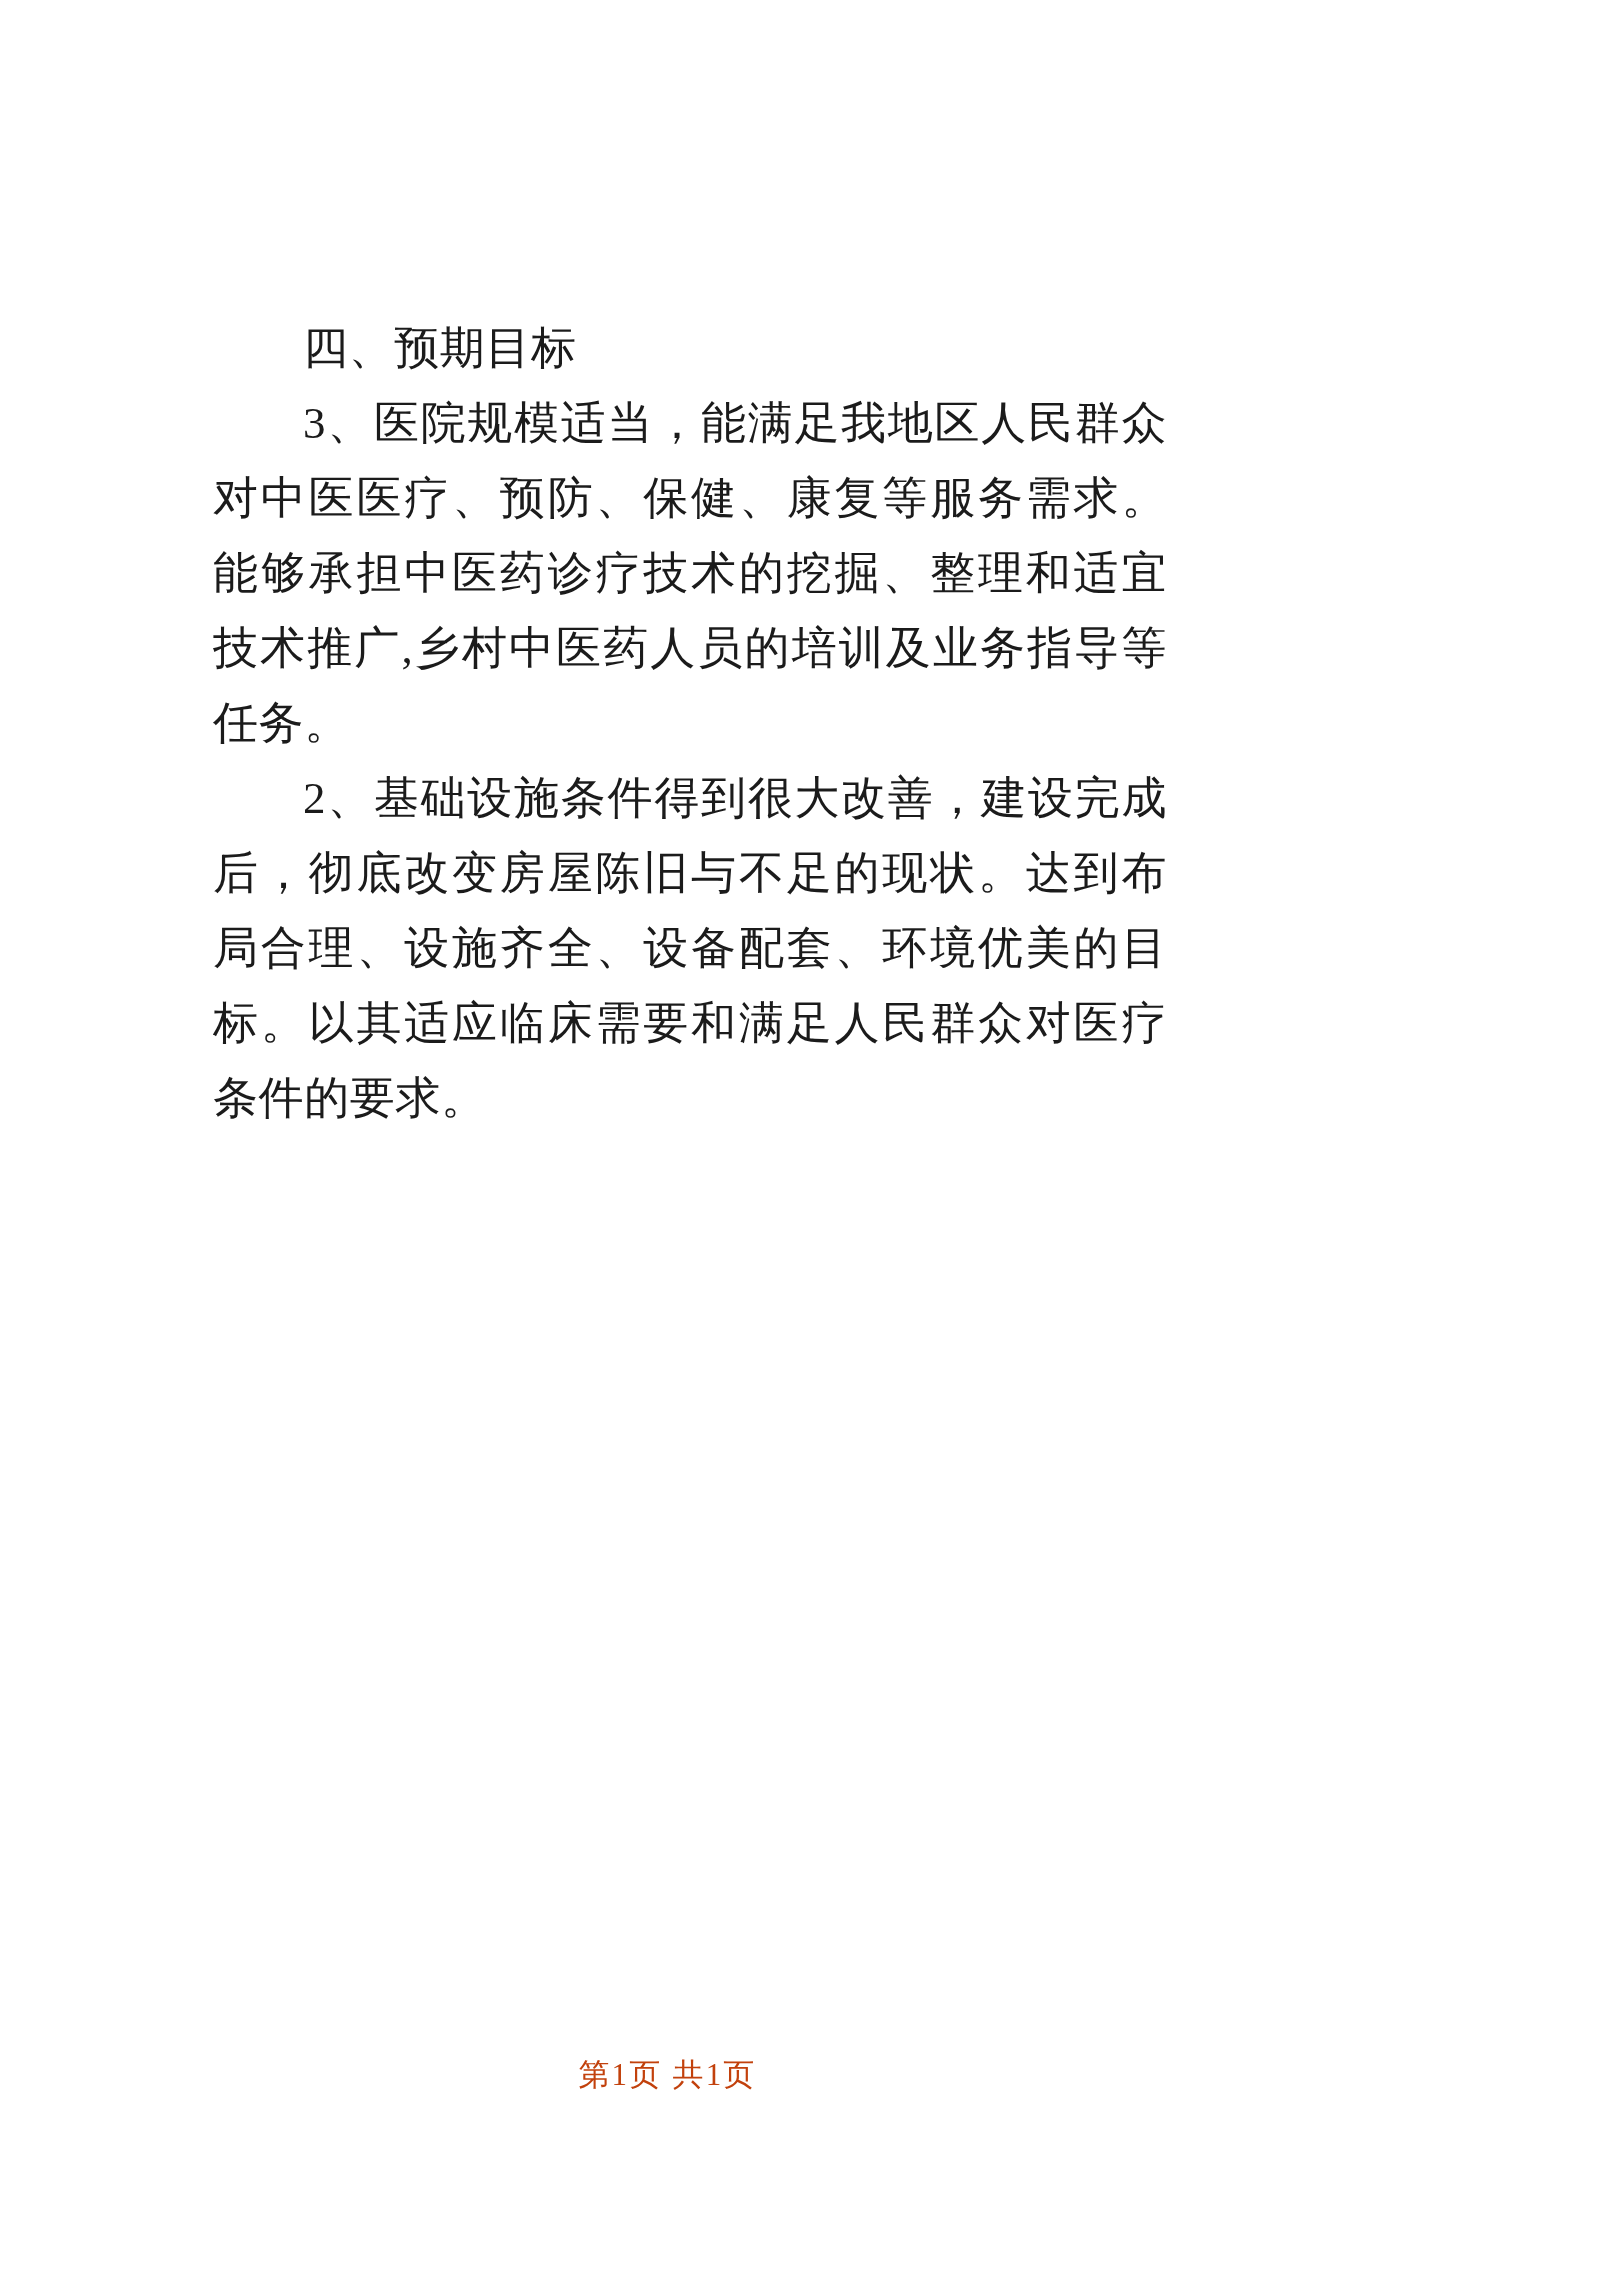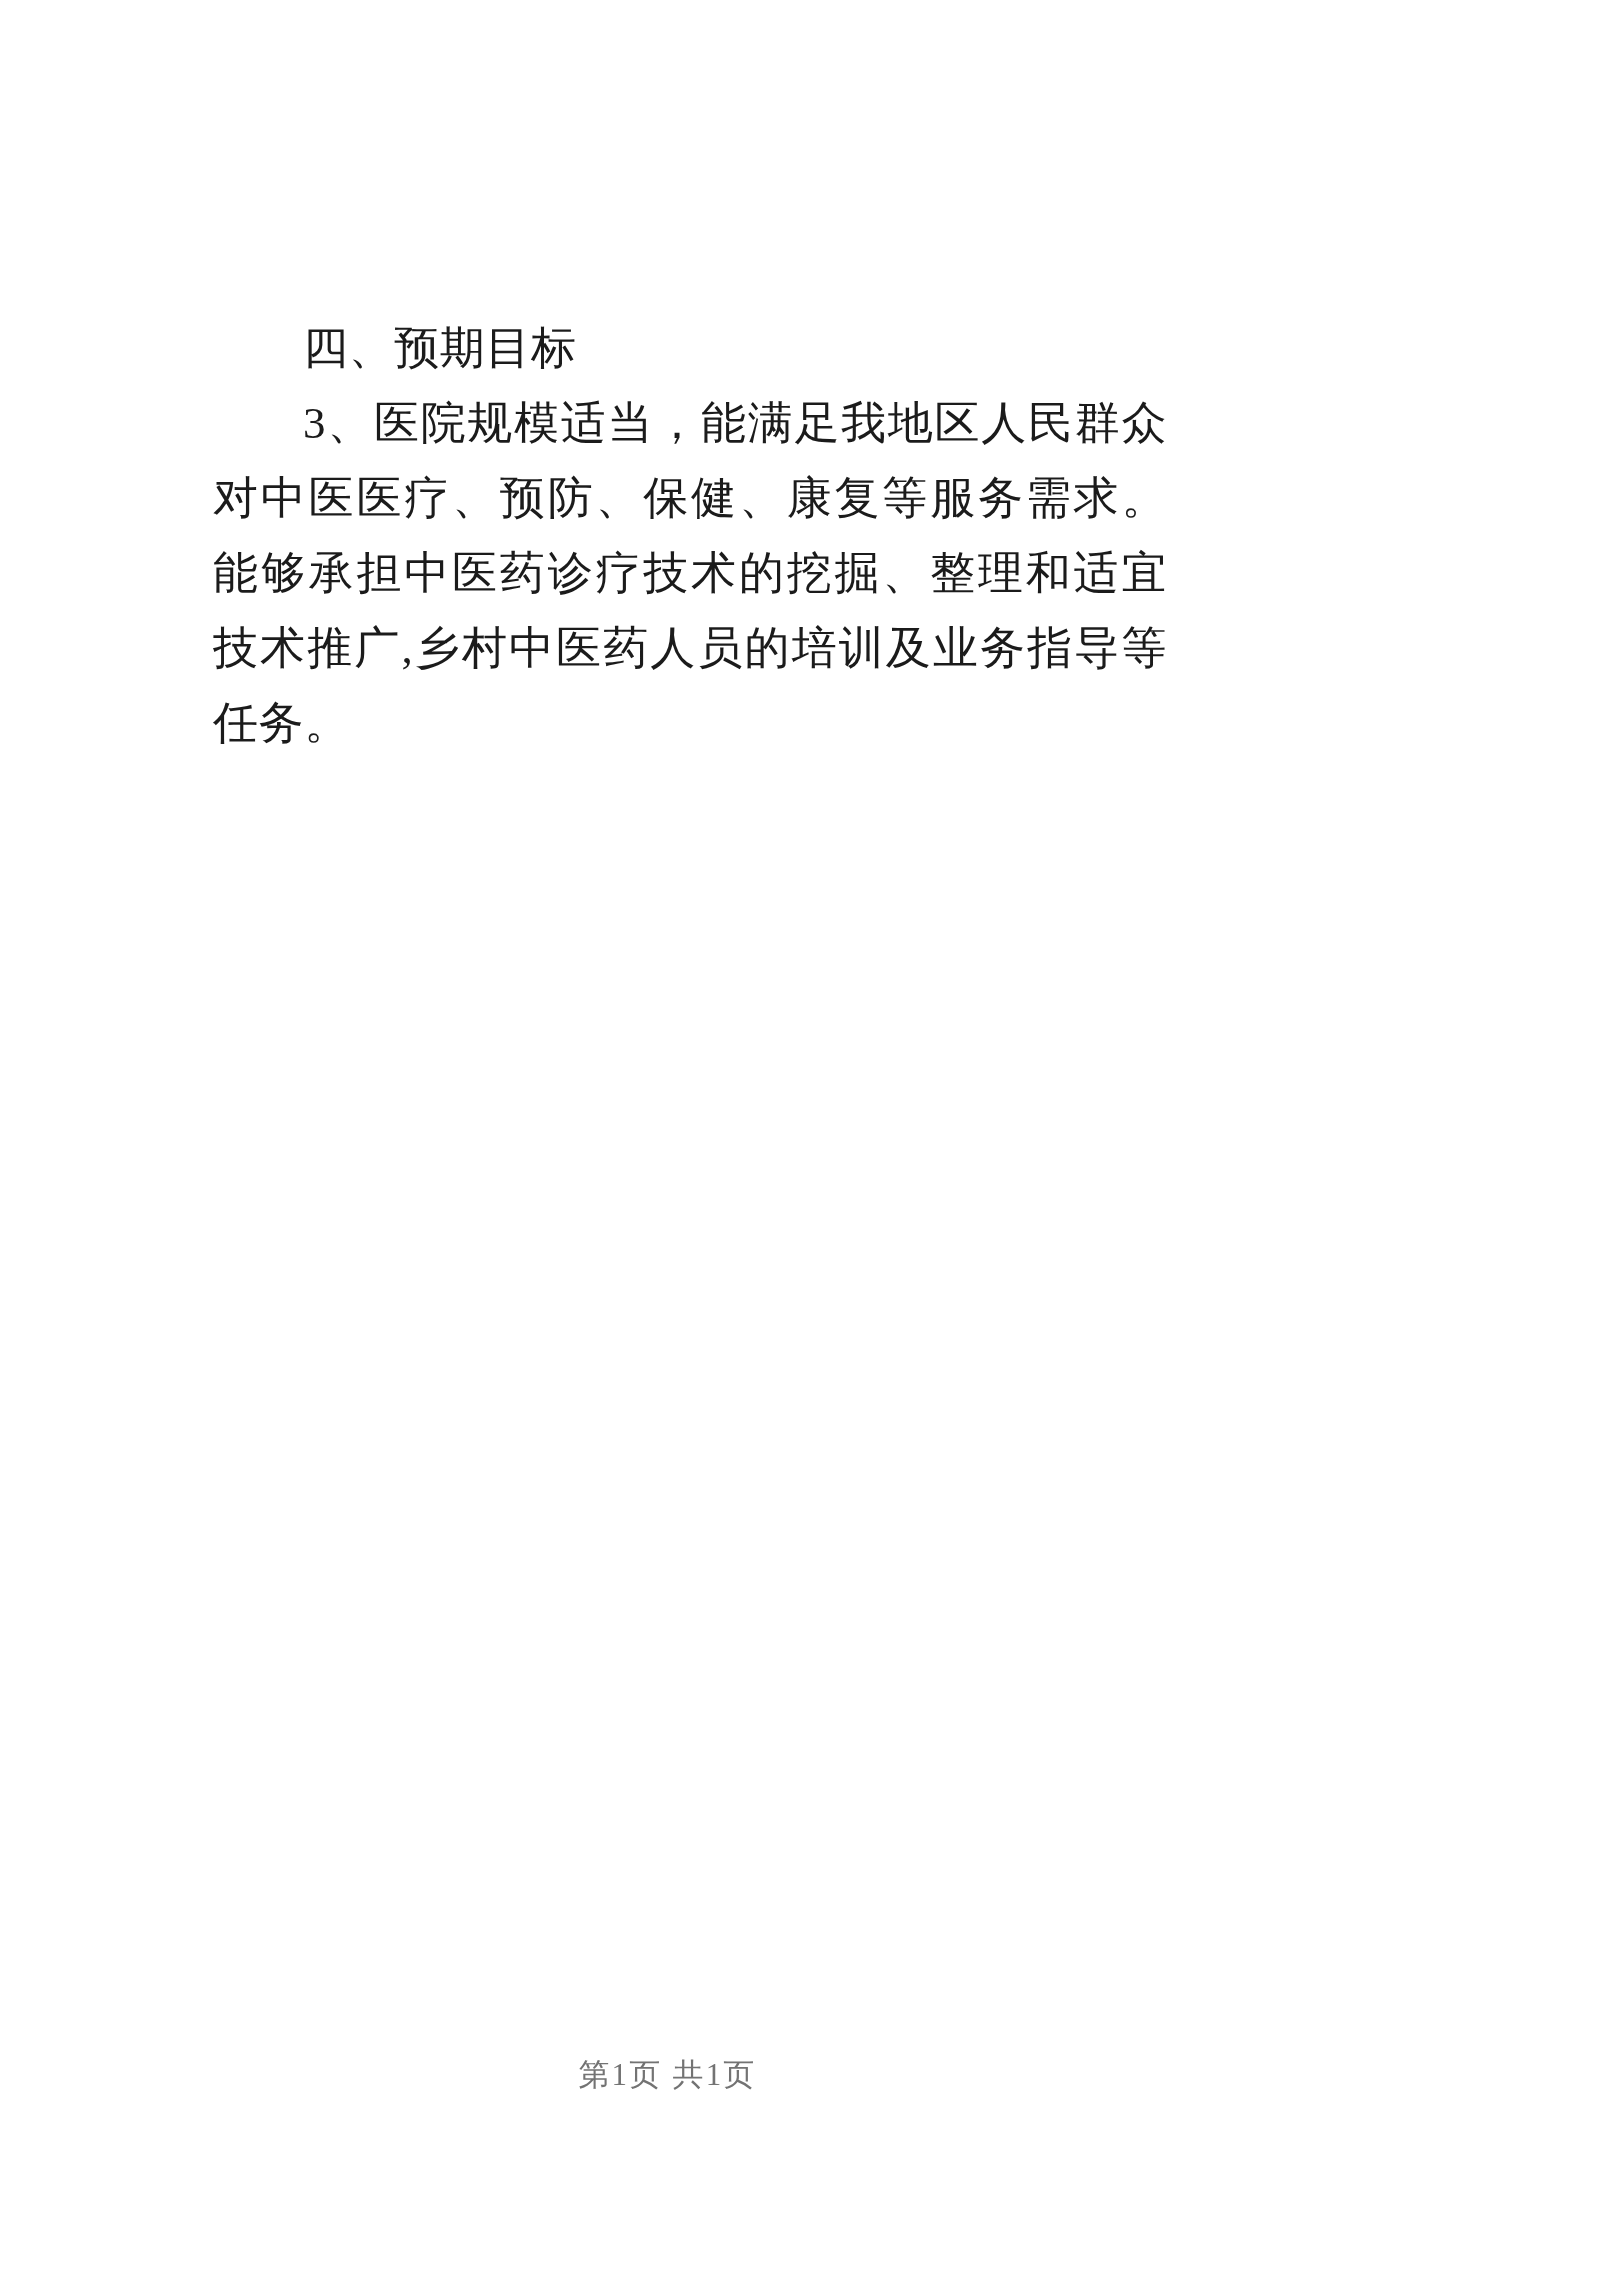--- a/index.html
+++ b/index.html
@@ -29,24 +29,25 @@
   }
   .footer {
     position: absolute;
     left: 0;
     right: 0;
     top: 2050px;
     text-align: center;
     font-size: 31px;
     line-height: 50px;
     letter-spacing: 2.2px;
-    color: #737373;
+    color: #c2410c;
   }
 </style>
 </head>
 <body>
 
 <div class="page">
   <p class="para">四、预期目标</p>
   <p class="para">3、医院规模适当，能满足我地区人民群众对中医医疗、预防、保健、康复等服务需求。能够承担中医药诊疗技术的挖掘、整理和适宜技术推广,乡村中医药人员的培训及业务指导等任务。</p>
+  <p class="para">2、基础设施条件得到很大改善，建设完成后，彻底改变房屋陈旧与不足的现状。达到布局合理、设施齐全、设备配套、环境优美的目标。以其适应临床需要和满足人民群众对医疗条件的要求。</p>
   <div class="footer">第1页 共1页</div>
 </div>
 
 
 </body></html>

